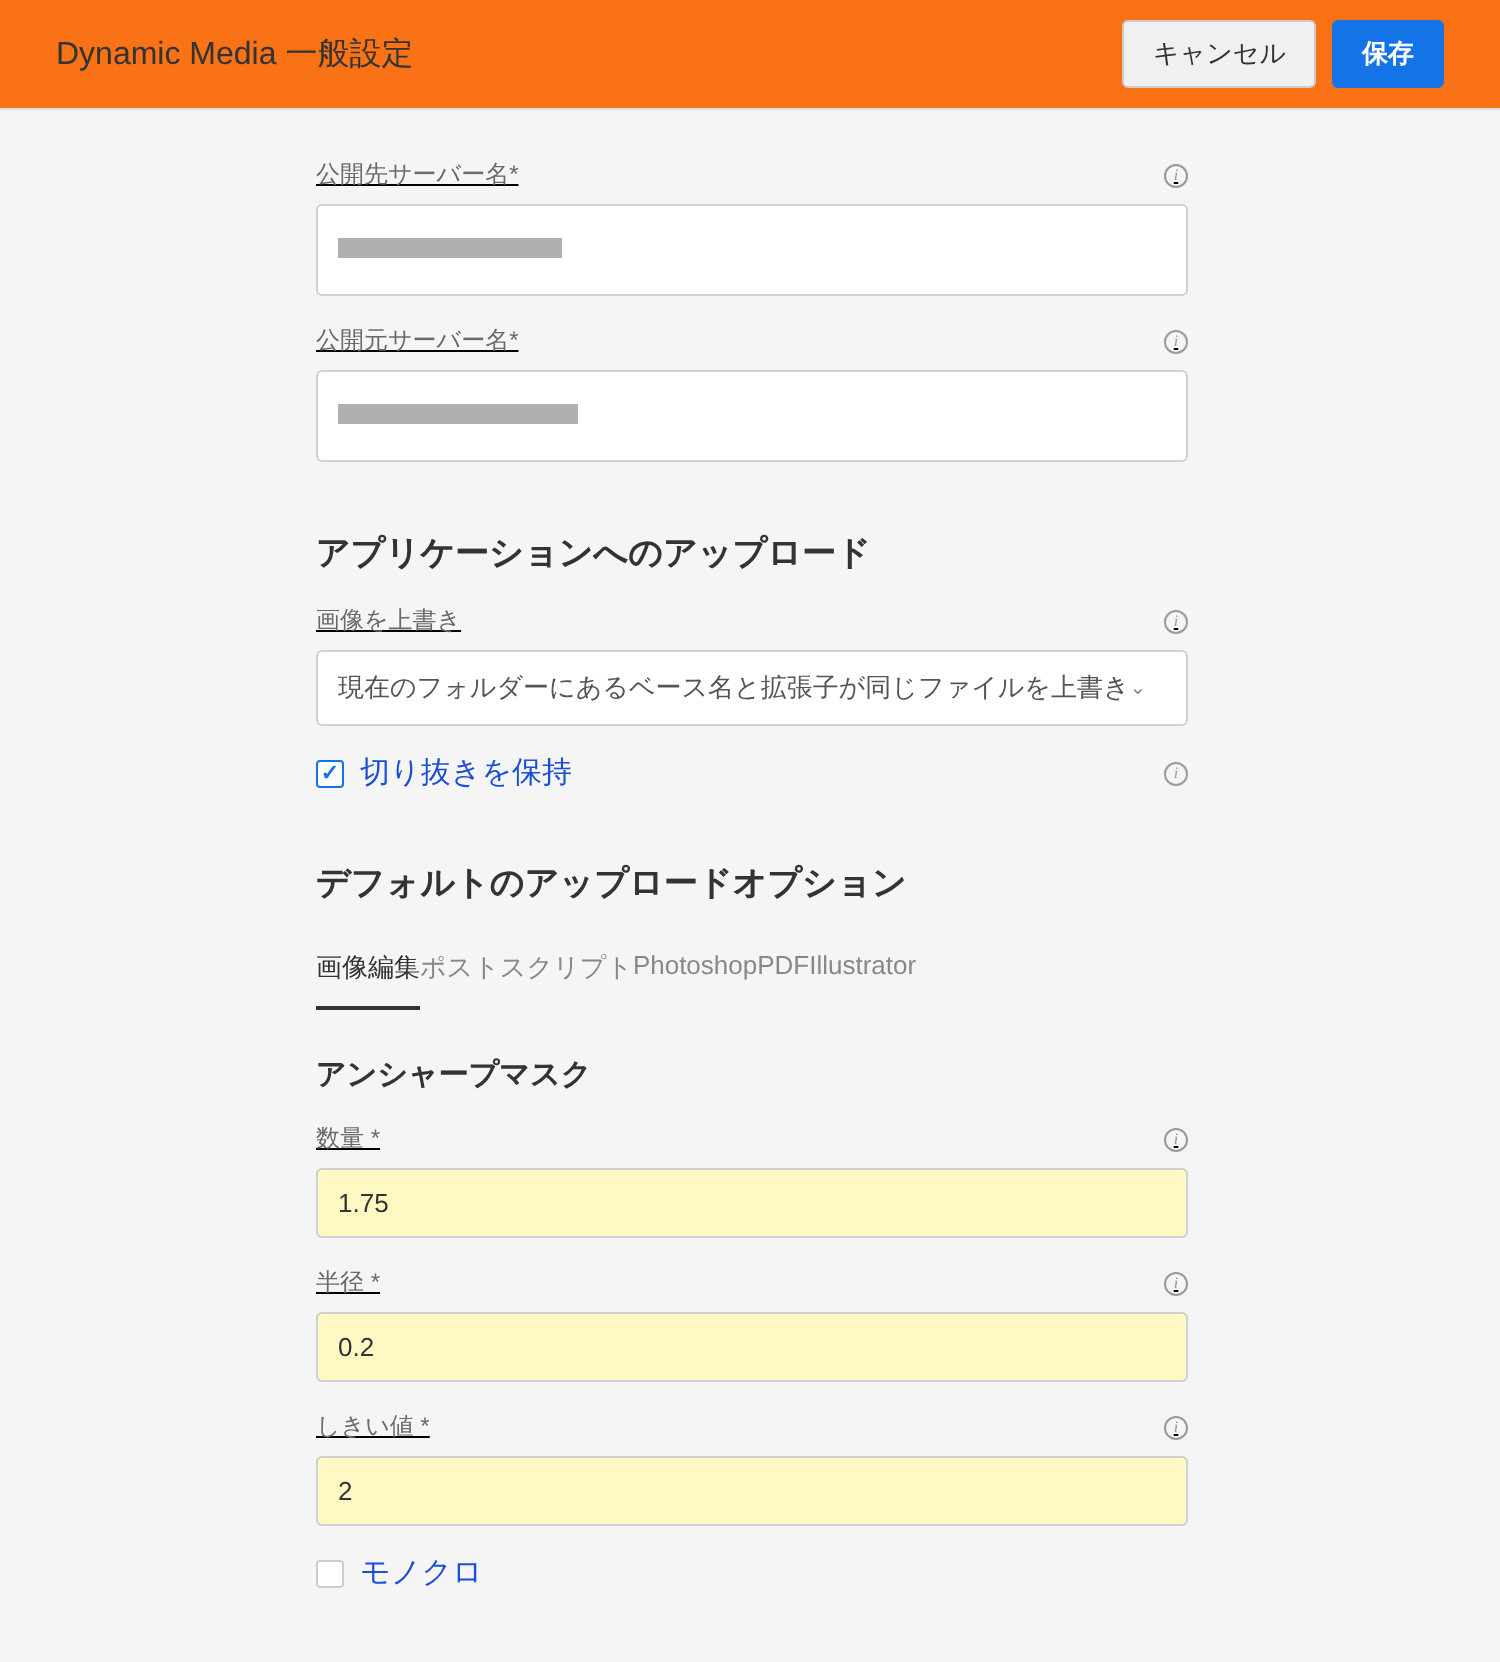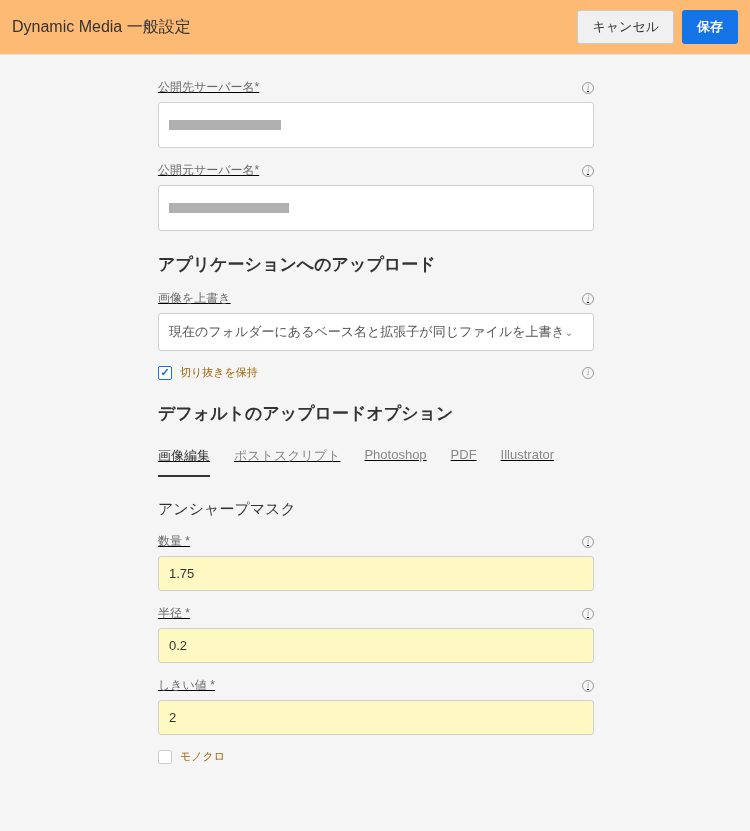--- a/index.html
+++ b/index.html
@@ -8,23 +8,23 @@
       padding: 0;
     }
     body {
       font-family: -apple-system, BlinkMacSystemFont, "Segoe UI", "Hiragino Sans", "Hiragino Kaku Gothic ProN", Meiryo, sans-serif;
       background: #f5f5f5;
       width: 750px;
       height: 831px;
       overflow: hidden;
     }
     .header {
-      background: #fdba74;
+      background: #f97316;
       border-bottom: 1px solid #e0e0e0;
-      padding: 10px 12px;
+      padding: 10px 28px;
       display: flex;
       align-items: center;
       justify-content: space-between;
     }
     .page-title {
       font-size: 16px;
       font-weight: 400;
       color: #333;
     }
     .header-actions {
@@ -52,21 +52,21 @@
       padding: 24px 0 24px 158px;
       max-width: 750px;
     }
     .form-area {
       width: 436px;
     }
     .section-heading {
       font-size: 17px;
       font-weight: 700;
       color: #333;
-      margin-top: 22px;
+      margin-top: 34px;
       margin-bottom: 14px;
     }
     .section-heading.first {
       margin-top: 0;
     }
     .field-group {
       margin-bottom: 14px;
     }
     .field-label-row {
       display: flex;
@@ -158,47 +158,45 @@
     .checkbox.checked {
       background: #fff;
       border-color: #1473e6;
     }
     .checkmark {
       color: #1473e6;
       font-size: 11px;
       font-weight: bold;
     }
     .checkbox-label {
-      font-size: 11px;
-      color: #a16207;
+      font-size: 15px;
+      color: #1d4ed8;
       text-align: center;
     }
     .tabs {
       display: flex;
-      gap: 24px;
       border-bottom: 1px solid transparent;
       margin-bottom: 2px;
       margin-top: 22px;
-      text-decoration: underline;
     }
     .tab {
       font-size: 13px;
       color: #888;
       padding-bottom: 10px;
       cursor: pointer;
       border-bottom: 2px solid transparent;
     }
     .tab.active {
       color: #333;
       font-weight: 500;
       border-bottom: 2px solid #333;
     }
     .subsection-heading {
       font-size: 15px;
-      font-weight: 400;
+      font-weight: 700;
       color: #333;
       margin-top: 22px;
       margin-bottom: 14px;
     }
   </style>
 </head>
 <body>
 
 <div class="header">
   <div class="page-title">Dynamic Media 一般設定</div>

